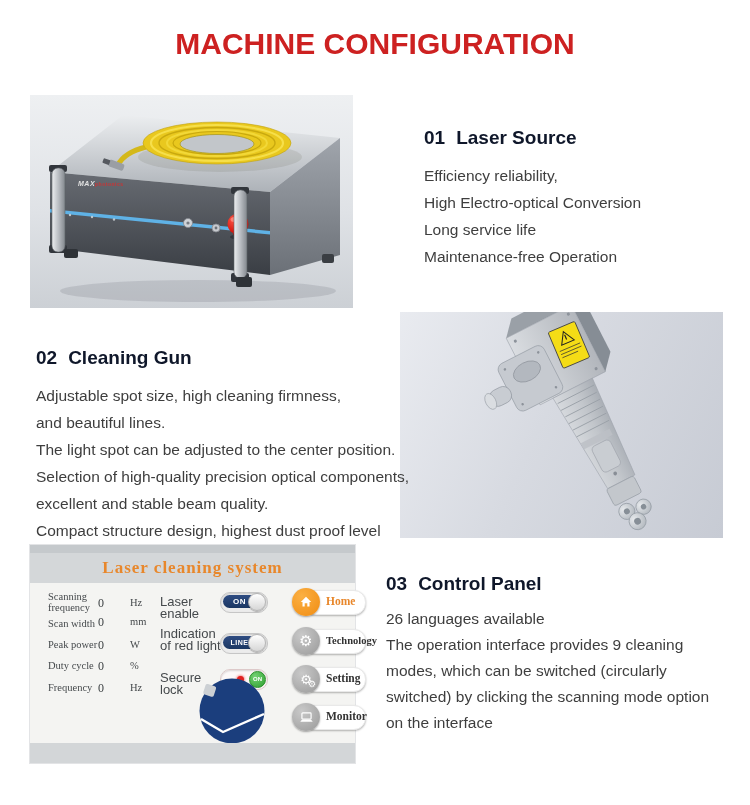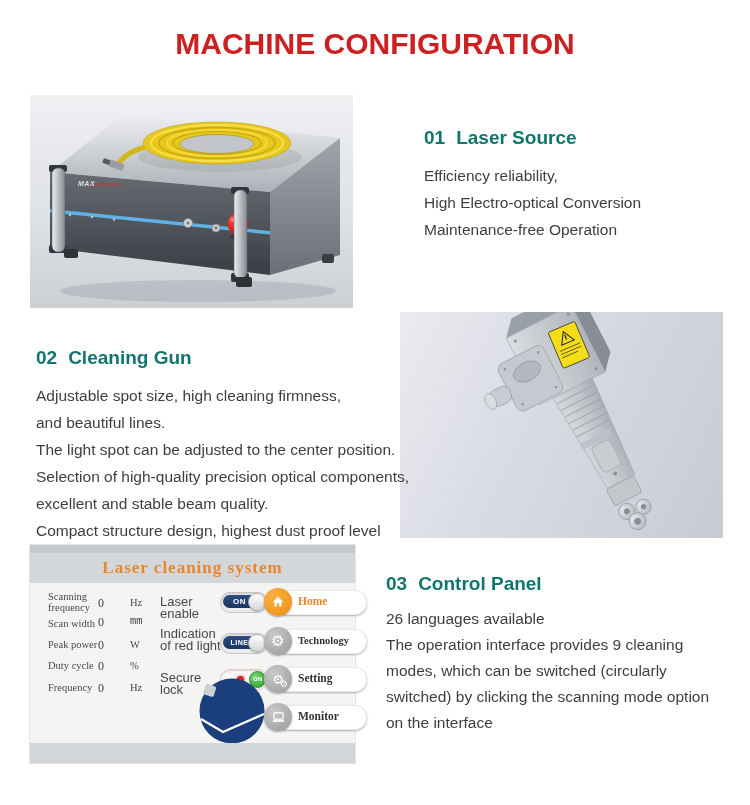--- a/index.html
+++ b/index.html
@@ -6,21 +6,21 @@
   body{
     width:750px;height:805px;background:#ffffff;position:relative;
     font-family:"Liberation Sans",sans-serif;overflow:hidden;
   }
   .page-title{
     position:absolute;top:27px;left:0;width:750px;text-align:center;
     font-size:30px;font-weight:bold;color:#cd2121;letter-spacing:0px;
   }
   
   .sec{position:absolute;}
-  .sec-h{font-size:19px;font-weight:bold;color:#0f766e;}
+  .sec-h{font-size:19px;font-weight:bold;color:#0f172a;}
   .sec-h .num{margin-right:11px;}
   .sec-body{margin-top:13px;font-size:15.5px;color:#3e3e3e;line-height:27px;}
   .sec-3 .sec-body{line-height:26px;margin-top:11px;}
   
   .photo{position:absolute;overflow:hidden;}
   .photo-laser{left:30px;top:95px;width:323px;height:213px;
     background:linear-gradient(180deg,#eef0f2 0%,#dfe2e6 55%,#ccd0d5 100%);}
   .photo-gun{left:400px;top:312px;width:323px;height:226px;
     background:linear-gradient(115deg,#e9ebf0 0%,#d7dae1 45%,#c7cbd4 100%);}
   .laser-logo{position:absolute;left:48px;top:85px;font-size:7px;font-weight:bold;
@@ -50,21 +50,21 @@
     text-align:center;line-height:13px;letter-spacing:.5px;}
   .toggle .knob{position:absolute;right:1px;top:0px;width:16px;height:16px;border-radius:50%;
     background:linear-gradient(#ffffff,#d6d6d6);border:1px solid #b5b5b5;
     box-shadow:0 1px 1px rgba(0,0,0,.25);}
   .toggle.lock{background:#fdf8f8;border-color:#ddc9c9;}
   .toggle.lock .dot{position:absolute;left:16px;top:6px;width:7px;height:7px;border-radius:50%;
     background:#e02020;box-shadow:0 0 3px #e02020;}
   .toggle.lock .green{position:absolute;right:1px;top:1px;width:15px;height:15px;border-radius:50%;
     background:radial-gradient(circle at 35% 30%,#74d274,#2f9e2f);border:1px solid #2a8f2a;
     color:#fff;font-size:6px;font-weight:bold;text-align:center;line-height:15px;}
-  .navbtn{position:absolute;left:234px;width:74px;height:28px;cursor:pointer;padding-left:29px;}
+  .navbtn{position:absolute;left:262px;width:74px;height:28px;cursor:pointer;}
   .navbtn .pill{position:absolute;left:12px;top:2px;right:0;height:23px;background:#ffffff;
     border-radius:12px;border:1px solid #e9e9e9;box-shadow:0 1px 2px rgba(0,0,0,.28);}
   .navbtn .circ{position:absolute;left:0;top:0;width:28px;height:28px;border-radius:50%;
     background:radial-gradient(circle at 35% 30%,#c9c9c9,#999999);
     box-shadow:0 1px 2px rgba(0,0,0,.35);display:flex;align-items:center;justify-content:center;}
   .navbtn.active .circ{background:radial-gradient(circle at 35% 30%,#fbb043,#f08c12);}
   .navbtn .lbl{position:absolute;left:34px;top:0;height:28px;line-height:27px;
     font-family:"Liberation Serif",serif;font-size:11.5px;font-weight:bold;color:#333;}
   .navbtn.active .lbl{color:#e8872b;}
   .gear-glyph{font-family:"DejaVu Sans",sans-serif;color:#fff;font-size:15px;line-height:1;}
@@ -146,20 +146,21 @@
   </div>
 </div>
 
 <div class="sec" style="left:424px;top:127px;width:312px;">
   <div class="sec-h">
     <span class="num">01</span><span>Laser Source</span>
   </div>
   <div class="sec-body">
     <div>Efficiency reliability,</div>
     <div>High Electro-optical Conversion</div>
+    <div>Long service life</div>
     <div>Maintenance-free Operation</div>
   </div>
 </div>
 
 <div class="photo photo-gun">
   <svg width="323" height="226" viewBox="0 0 323 226">
     <defs>
       <linearGradient id="gFront" x1="0" y1="0" x2="1" y2="0">
         <stop offset="0" stop-color="#dadde1"></stop>
           <stop offset="1" stop-color="#b2b6bc"></stop>
@@ -237,21 +238,21 @@
   <div class="panel-topstrip"></div>
   <div class="panel-titlebar">Laser cleaning system</div>
   <div class="panel-content">
 
     <div class="p-label" style="top:8px;">Scanning frequency</div>
     <div class="p-value" style="top:13px;">0</div>
     <div class="p-unit" style="top:14px;">Hz</div>
 
     <div class="p-label" style="top:35px;">Scan width</div>
     <div class="p-value" style="top:32px;">0</div>
-    <div class="p-unit" style="top:33px;font-family:Liberation Mono, monospace;">mm</div>
+    <div class="p-unit" style="top:33px;">mm</div>
 
     <div class="p-label" style="top:56px;">Peak power</div>
     <div class="p-value" style="top:55px;">0</div>
     <div class="p-unit" style="top:56px;">W</div>
 
     <div class="p-label" style="top:77px;">Duty cycle</div>
     <div class="p-value" style="top:76px;">0</div>
     <div class="p-unit" style="top:77px;">%</div>
 
     <div class="p-label" style="top:99px;">Frequency</div>

